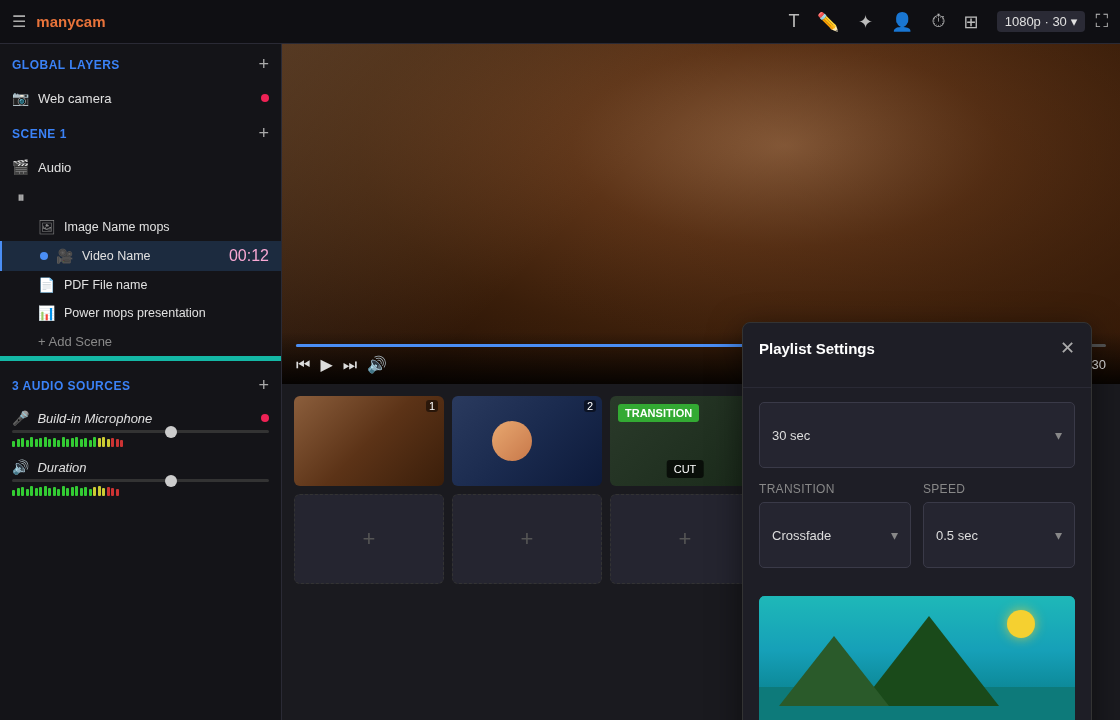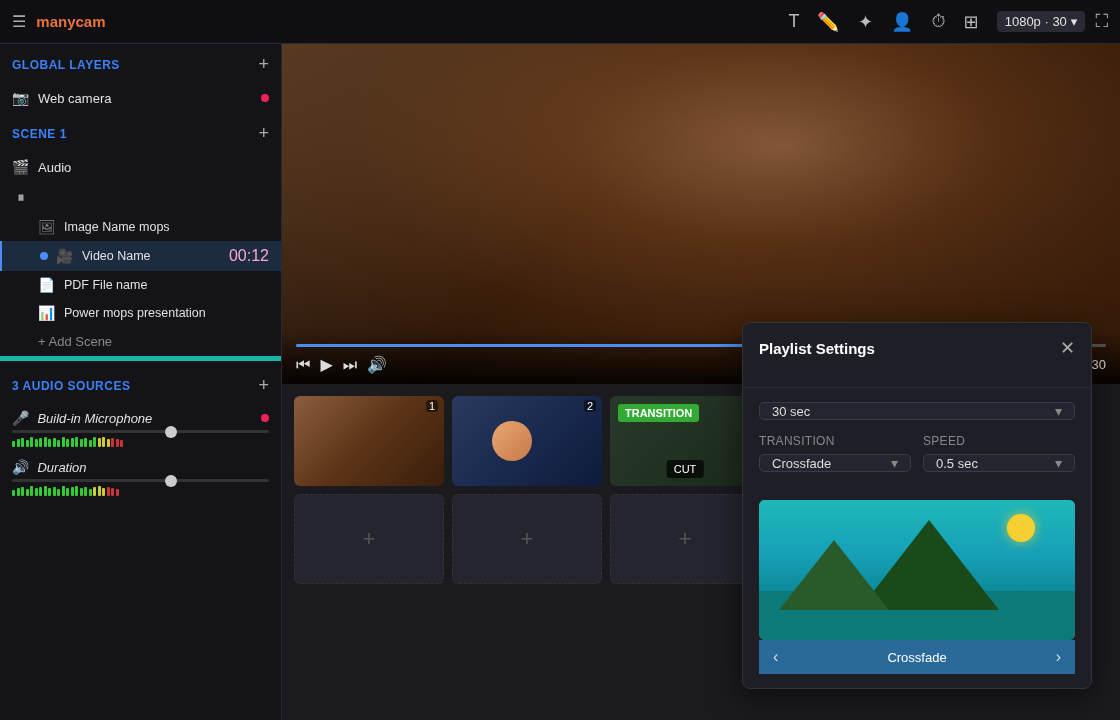--- a/index.html
+++ b/index.html
@@ -375,21 +375,21 @@
       font-size: 12px;
       color: #888;
       margin-bottom: 6px;
       text-transform: uppercase;
       letter-spacing: 0.3px;
     }
     .dropdown {
       background: #252530;
       border: 1px solid #3a3a48;
       border-radius: 5px;
-      padding: 0 12px;
+      padding: 24px 12px;
       font-size: 13px;
       color: #ddd;
       display: flex;
       align-items: center;
       justify-content: space-between;
       cursor: pointer;
       margin-bottom: 14px;
     }
     .dropdown-chevron { color: #888; font-size: 14px; }
 

